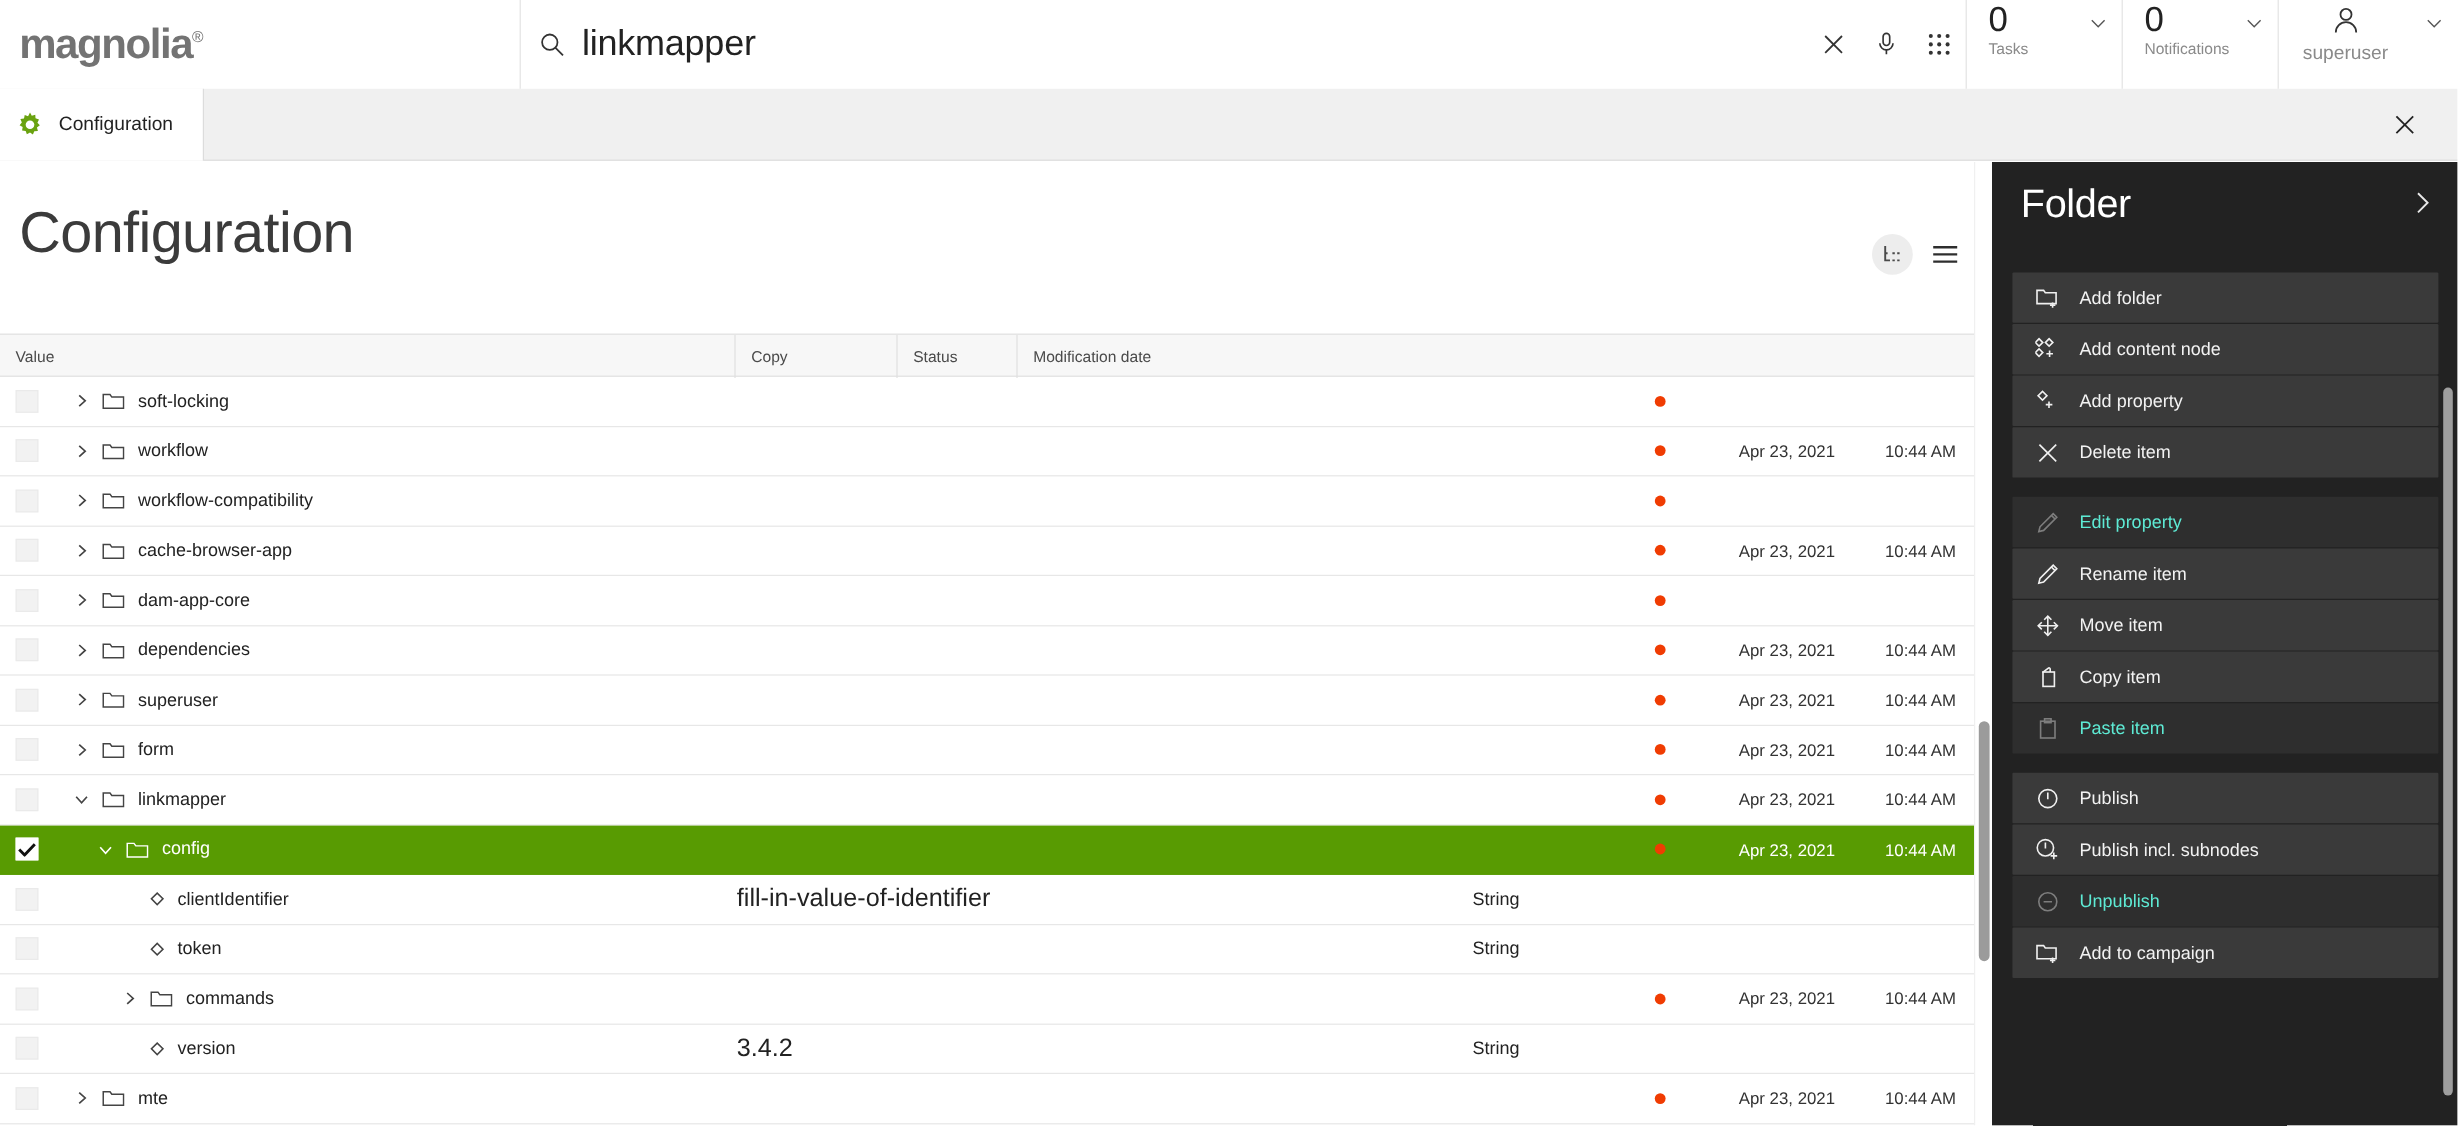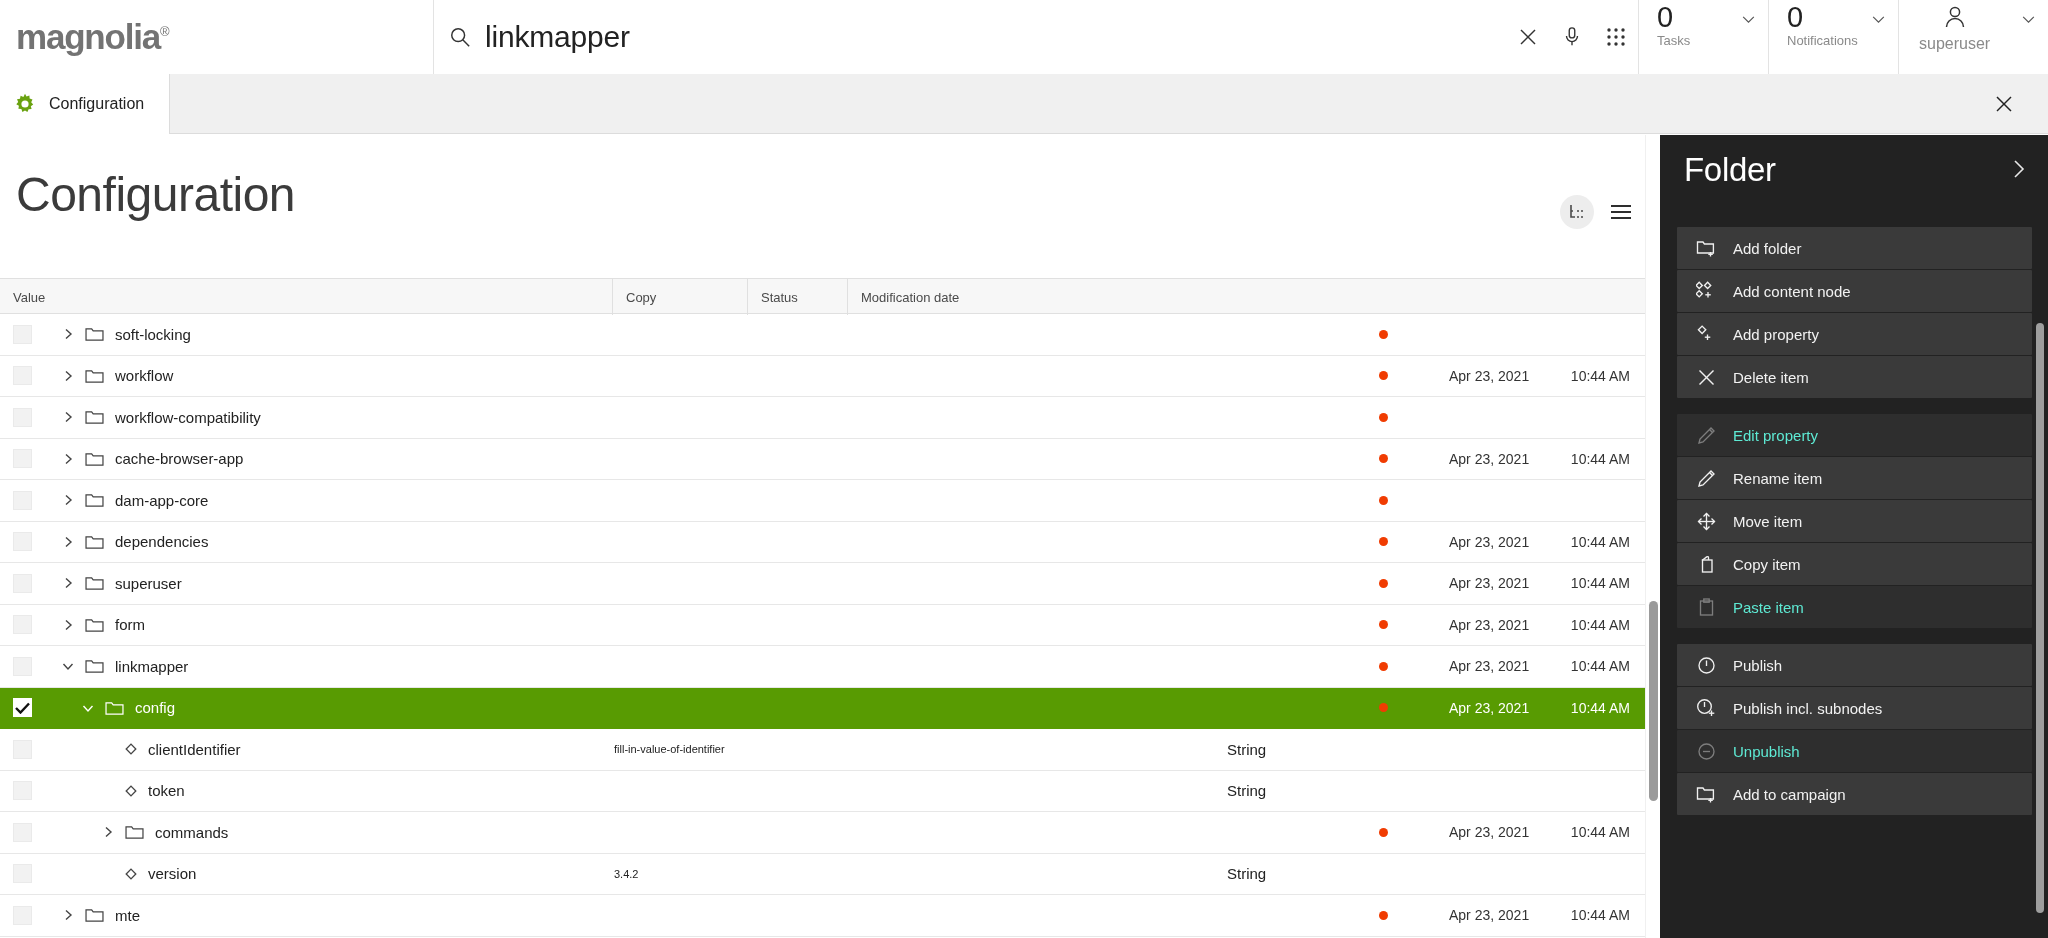--- a/index.html
+++ b/index.html
@@ -127,21 +127,21 @@
   .node-cell {
     width: 557px; display: flex; align-items: center; gap: 11px;
     font-size: 15px; color: #222;
   }
   .selected .node-cell { color: #fff; }
   .arrow { width: 12px; height: 12px; flex: none; }
   .ficon { width: 19px; height: 16px; flex: none; }
   .picon { width: 12px; height: 12px; flex: none; }
 
   .val-cell {
-    width: 613px; font-size: 11px; color: #222; padding-left: 13px;
+    width: 613px; font-size: 21px; color: #222; padding-left: 13px;
   }
   .type-cell { width: 135px; font-size: 15px; color: #222; padding-left: 13px; }
   .status-cell { width: 100px; display: flex; justify-content: flex-start; padding-left: 30px; }
   .dot { width: 9px; height: 9px; border-radius: 50%; background: #f03c02; }
   .date-cell {
     width: 196px; font-size: 14px; color: #333; display: flex;
     justify-content: space-between; padding-right: 15px;
   }
   .selected .date-cell, .selected .val-cell, .selected .type-cell { color: #fff; }
 

